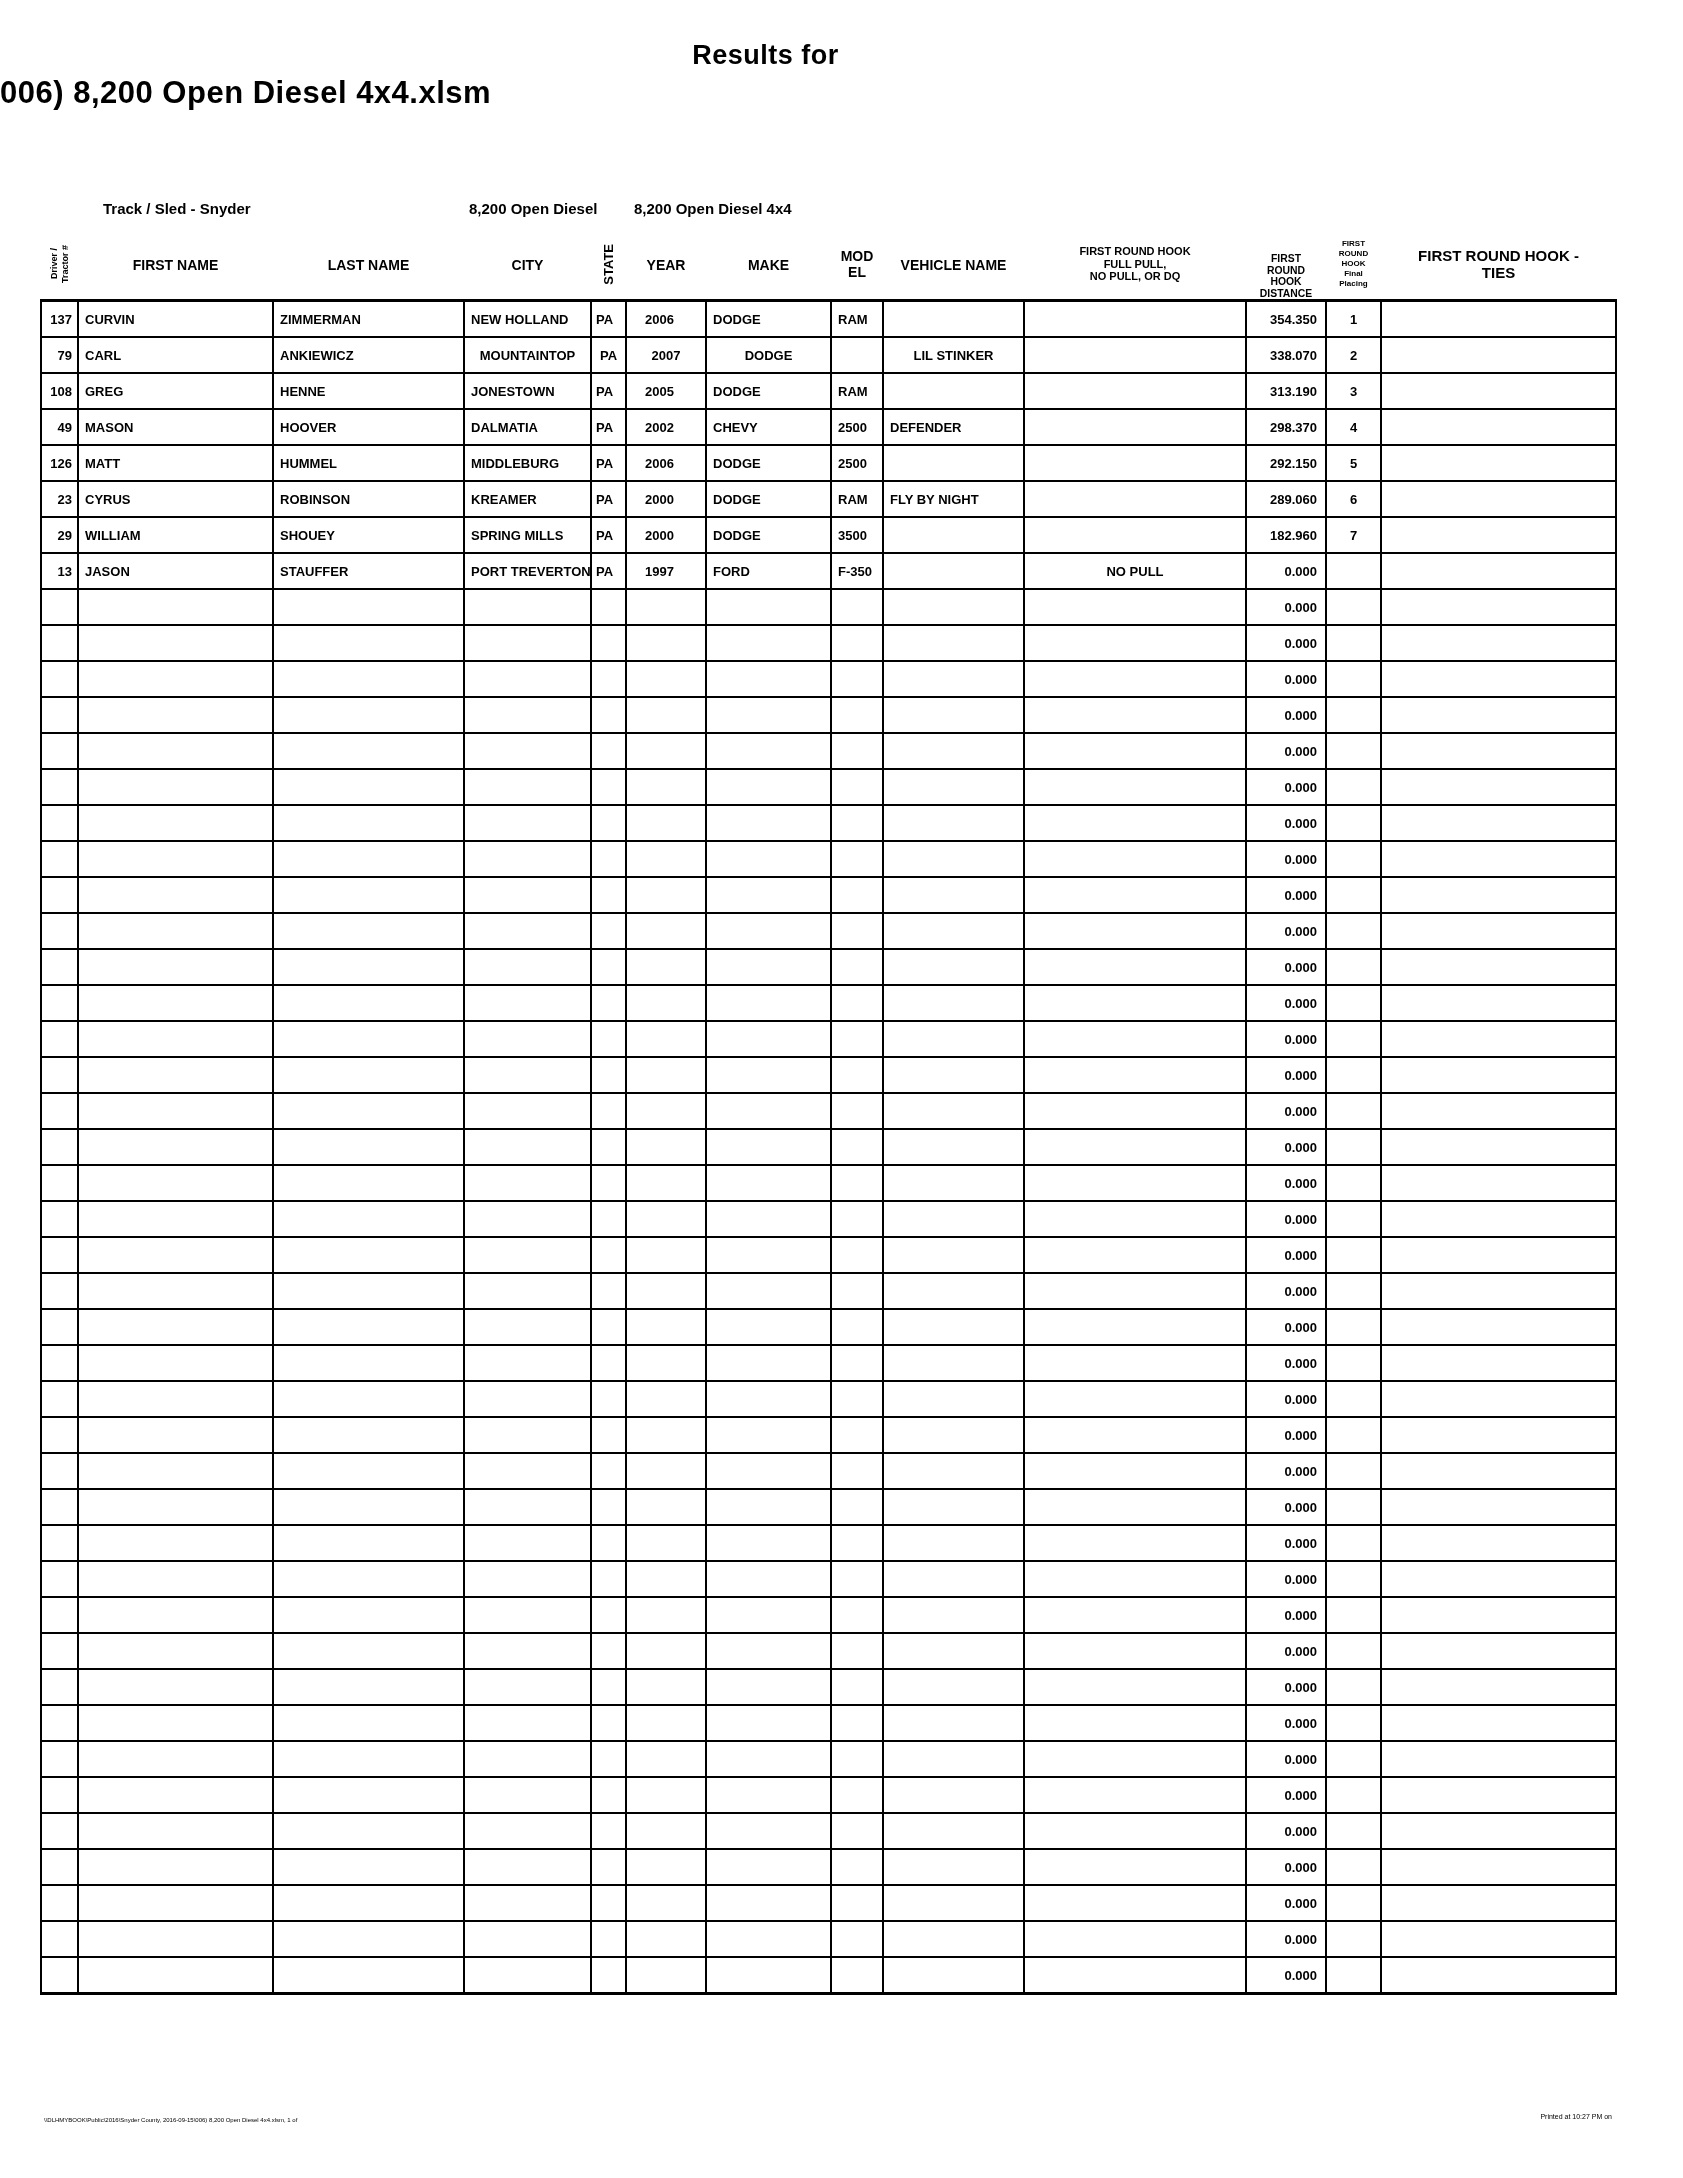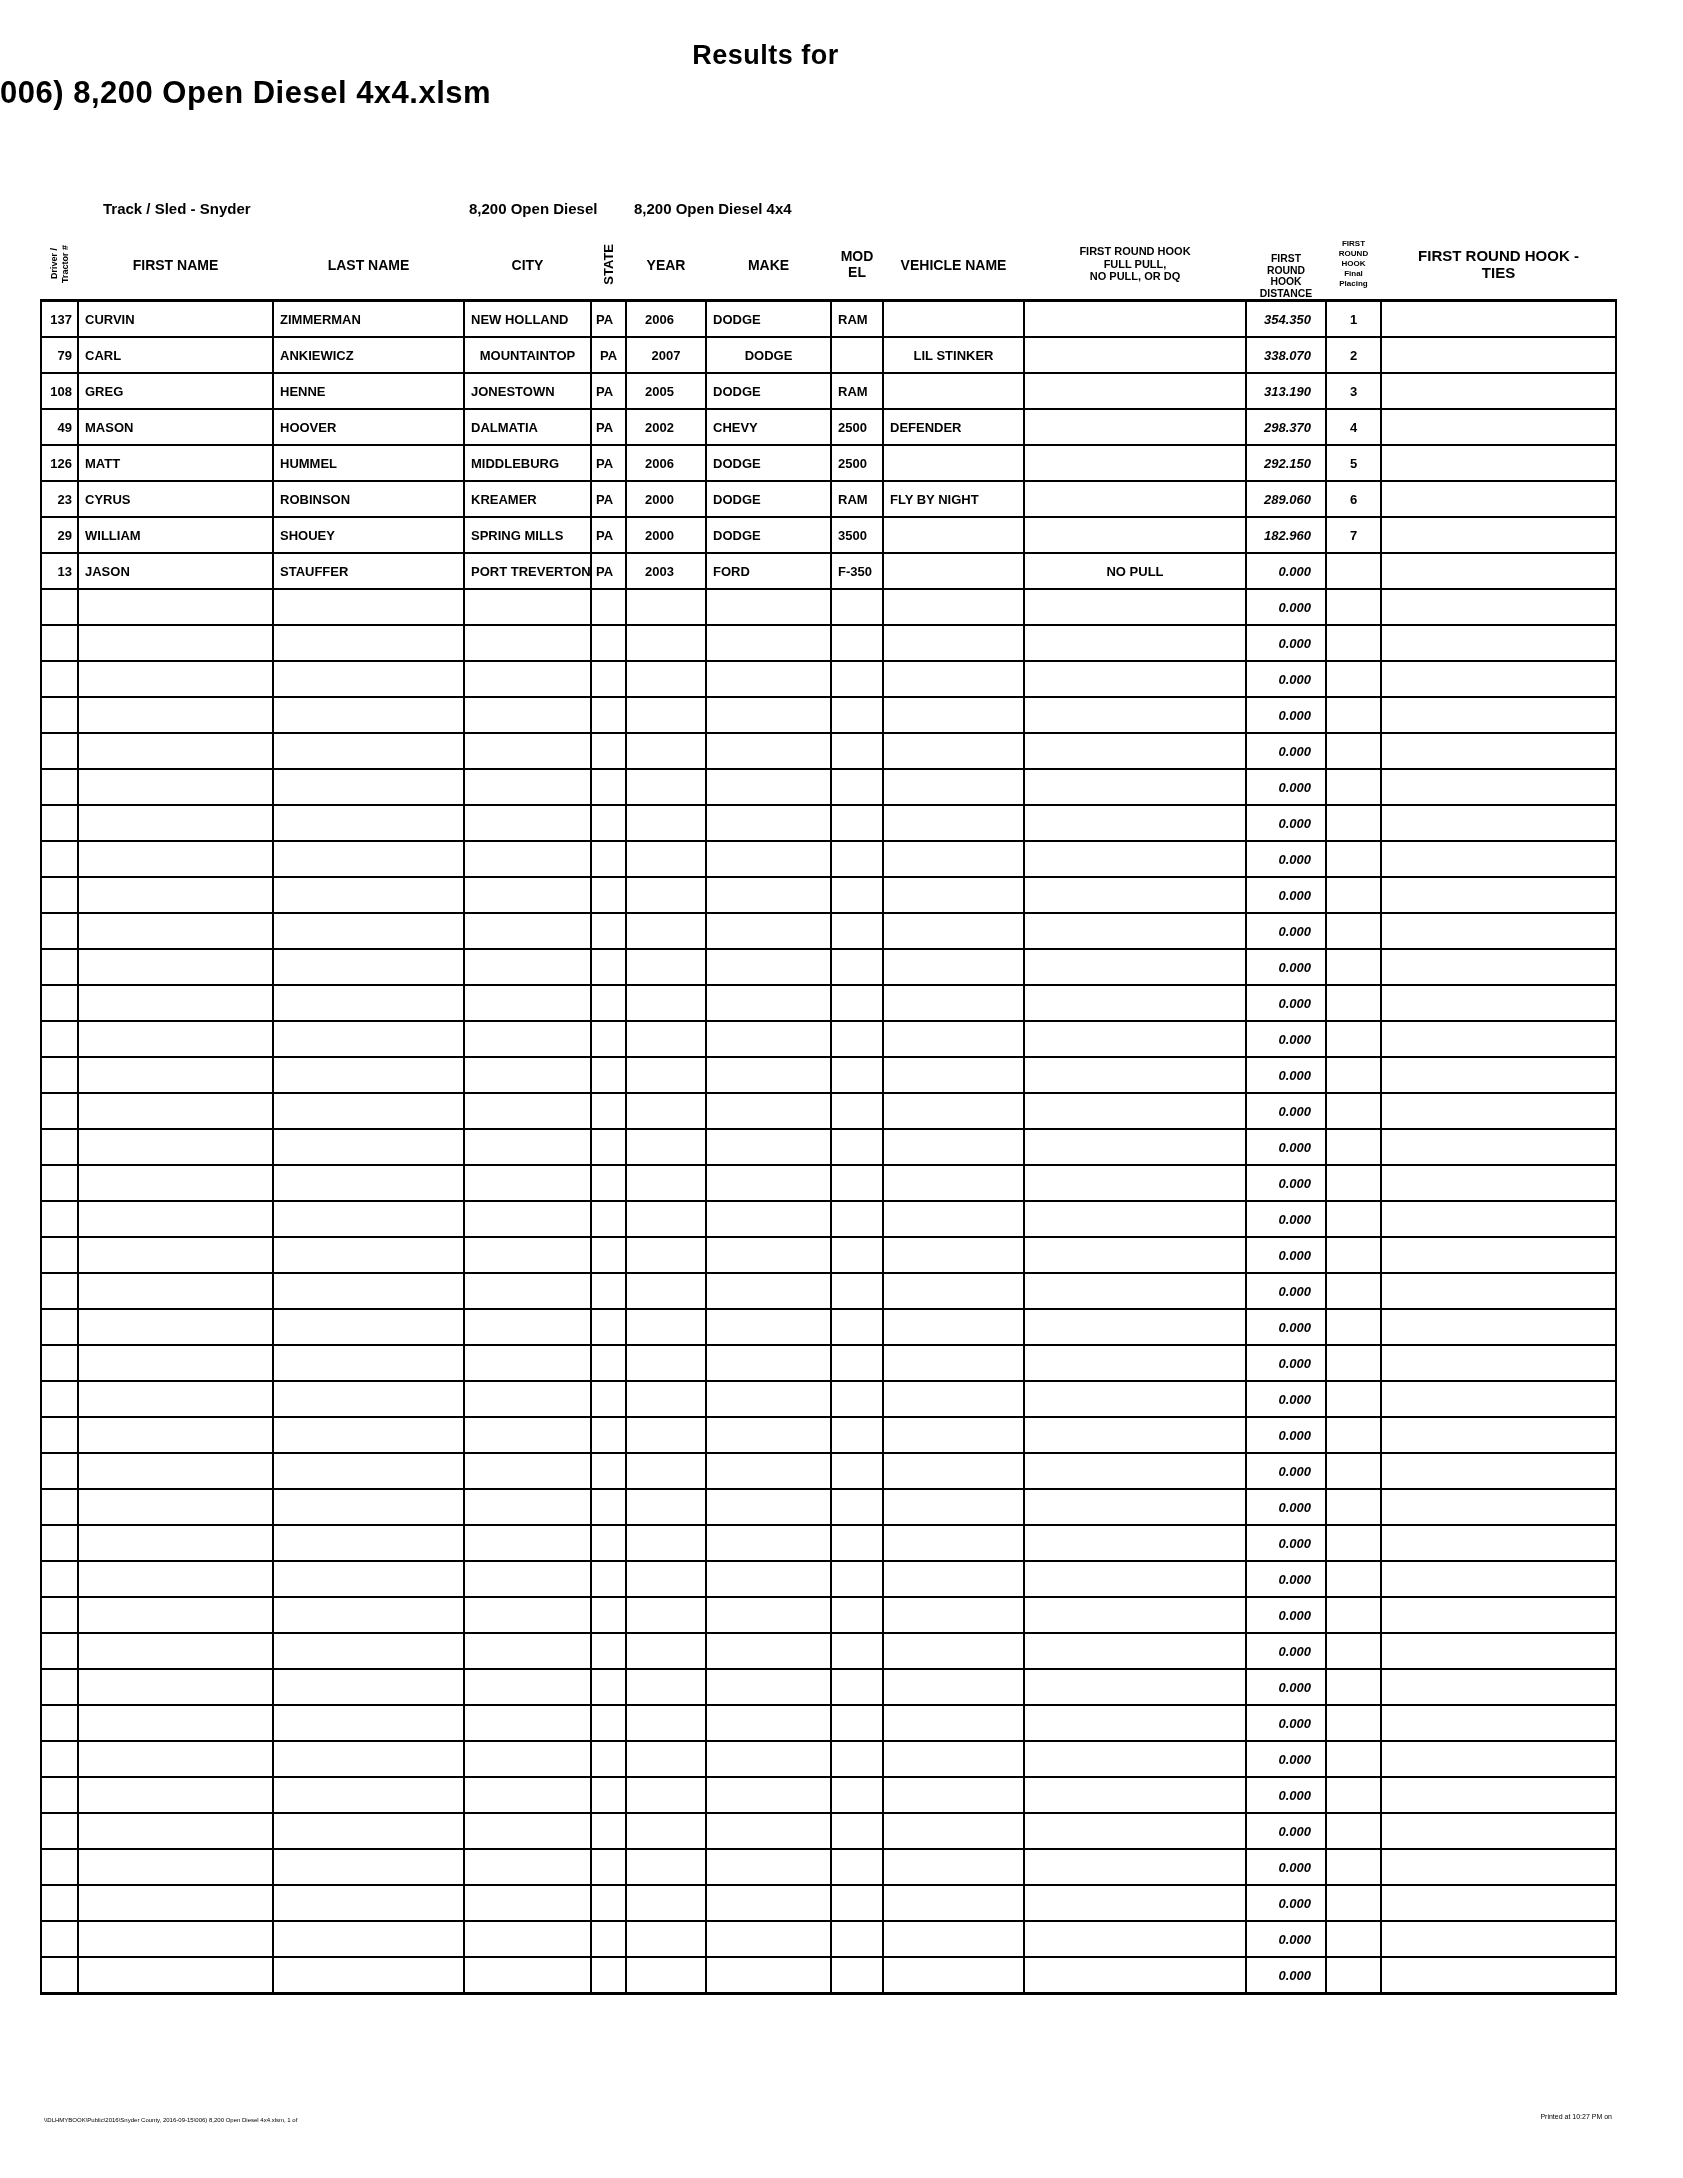--- a/index.html
+++ b/index.html
@@ -37,21 +37,21 @@
   th.h-ties{font-size:15px;}
   tbody td{
     border:2px solid #000;height:34px;font-size:13px;font-weight:bold;
     padding:0 0 0 6px;overflow:hidden;white-space:nowrap;vertical-align:middle;
   }
   tbody tr:last-child td{border-bottom:3px solid #000;}
   td.c-driver{text-align:right;padding:0 5px 0 0;}
   td.c-state{padding-left:4px;}
   td.c-year{padding-left:18px;}
   td.c-full_pull{text-align:center;padding:0;border-radius:10px;}
-  td.c-distance{text-align:right;padding:0 14px 0 0;font-style:italic;}
+  td.c-distance{text-align:right;padding:0 8px 0 0;}
   td.c-placing{text-align:center;padding:0;}
   td.ctr{text-align:center;padding:0;}
   .footer-left{position:absolute;top:2117px;left:44px;font-size:6px;font-weight:normal;white-space:nowrap;}
   .footer-right{position:absolute;top:2113px;right:71px;font-size:7px;font-weight:normal;white-space:nowrap;}
 </style>
 </head>
 <body>
 
 <div class="title1">Results for</div>
 <div class="title2">006) 8,200 Open Diesel 4x4.xlsm</div>
@@ -209,21 +209,21 @@
         <td class="c-distance">182.960</td>
         <td class="c-placing">7</td>
         <td class="c-ties"></td>
       </tr>
       <tr>
         <td class="c-driver">13</td>
         <td class="c-first_name">JASON</td>
         <td class="c-last_name">STAUFFER</td>
         <td class="c-city">PORT TREVERTON</td>
         <td class="c-state">PA</td>
-        <td class="c-year">2003</td>
+        <td class="c-year">1997</td>
         <td class="c-make">FORD</td>
         <td class="c-model">F-350</td>
         <td class="c-vehicle_name"></td>
         <td class="c-full_pull">NO PULL</td>
         <td class="c-distance">0.000</td>
         <td class="c-placing"></td>
         <td class="c-ties"></td>
       </tr>
       <tr>
         <td class="c-driver"></td>

